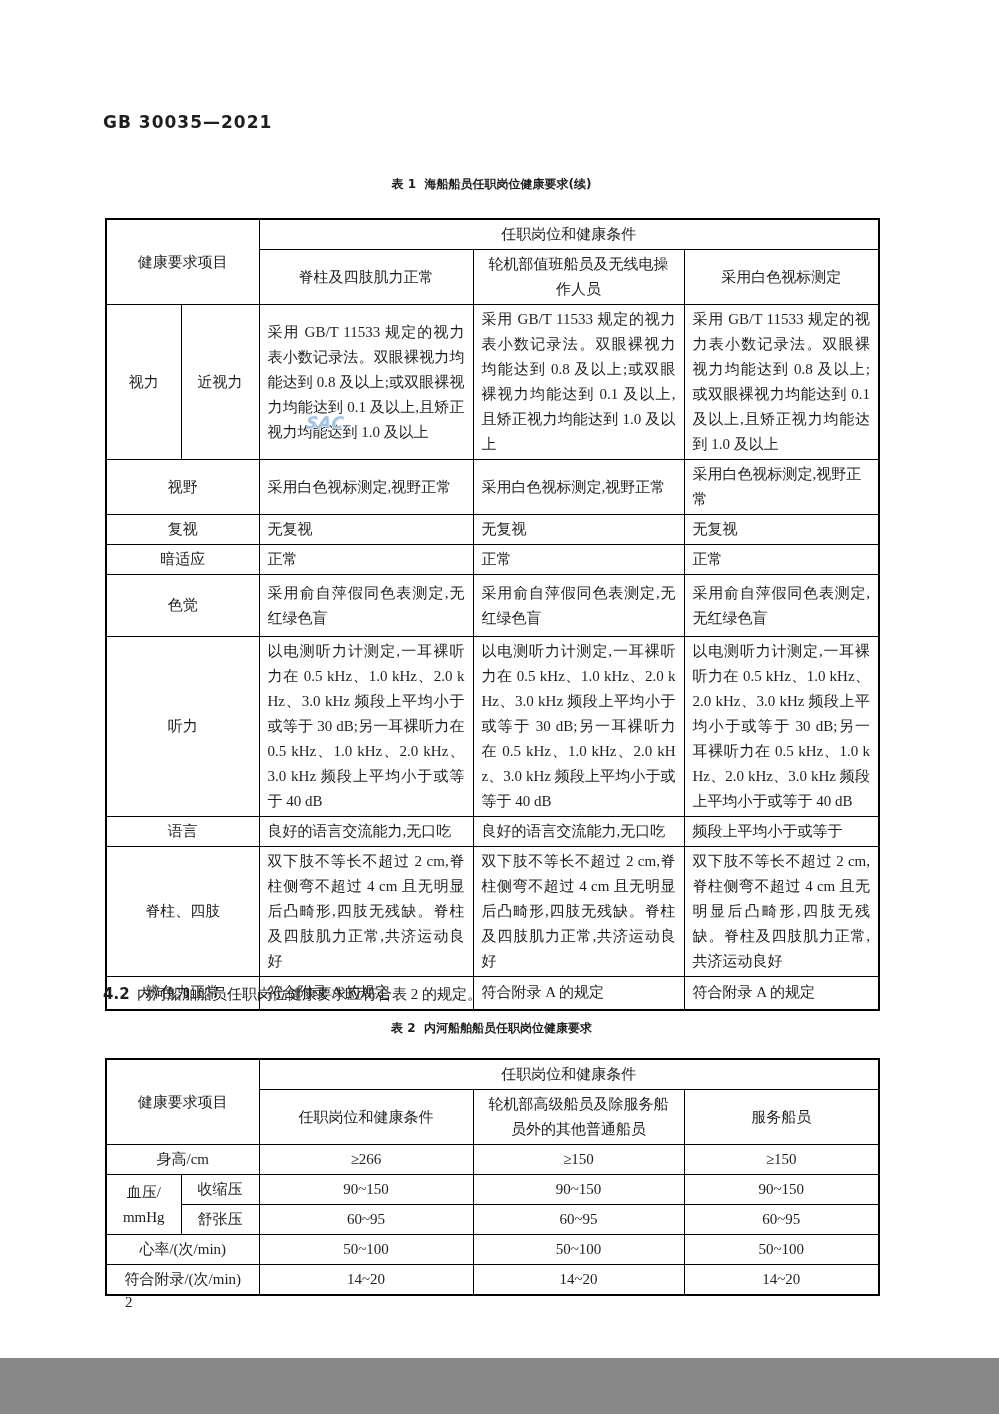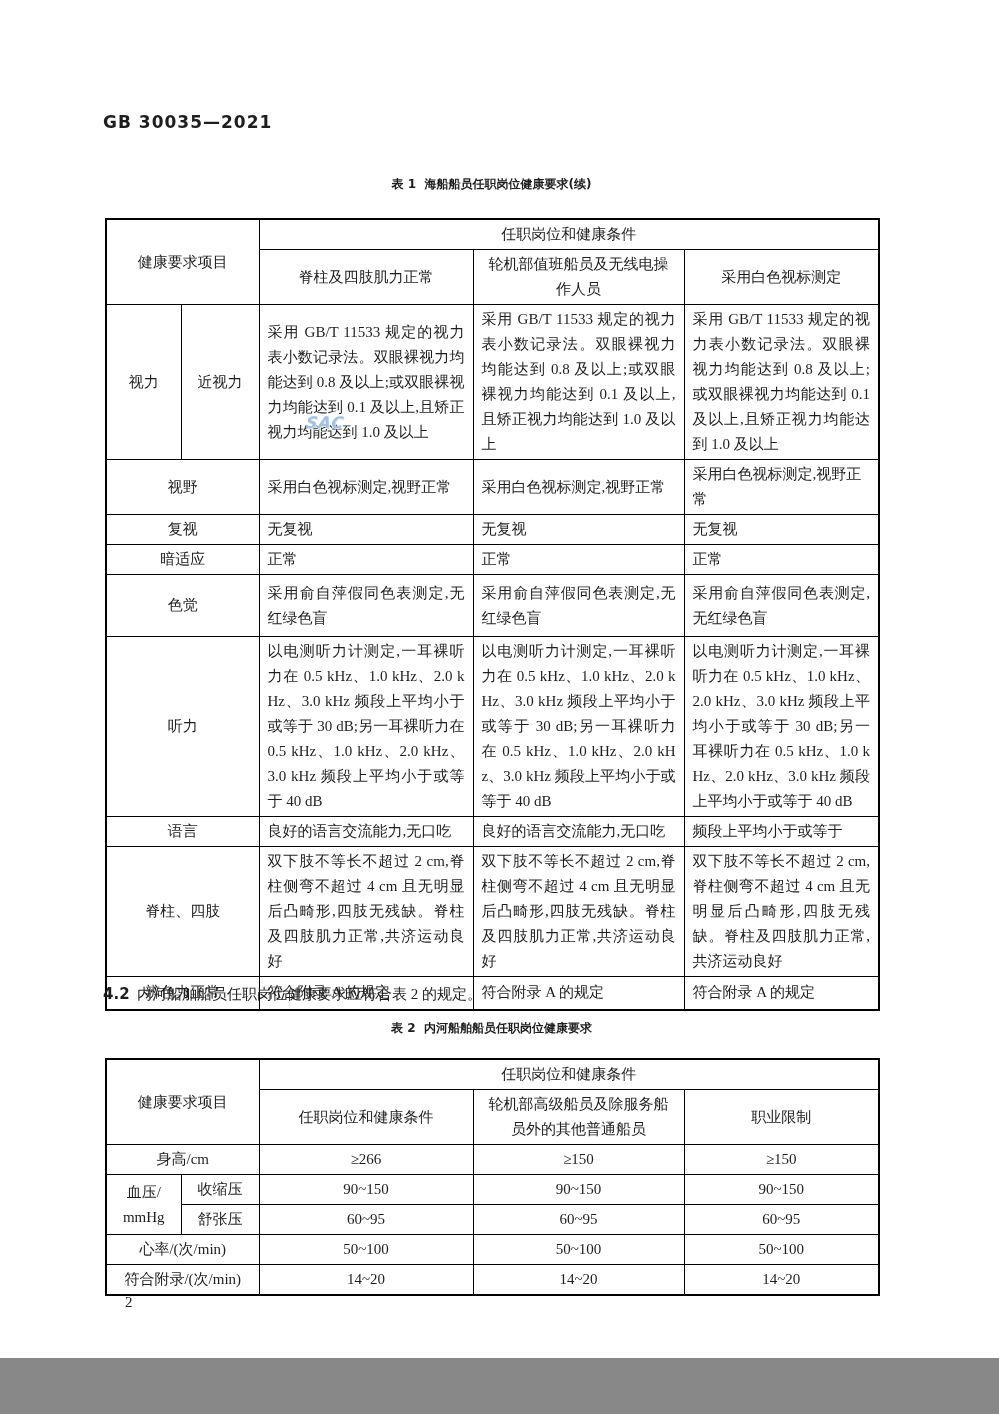--- a/index.html
+++ b/index.html
@@ -154,21 +154,21 @@
         <col style="width:195px">
     </colgroup>
     <tbody>
         <tr style="height:26px">
       <td colspan="2" rowspan="2" class="c">健康要求项目</td>
       <td colspan="3" class="c">任职岗位和健康条件</td>
     </tr>
     <tr style="height:52px">
       <td class="c">任职岗位和健康条件</td>
       <td class="c">轮机部高级船员及除服务船员外的其他普通船员</td>
-      <td class="c">职业限制</td>
+      <td class="c">服务船员</td>
     </tr>
     <tr style="height:27px">
       <td colspan="2" class="c">身高/cm</td>
       <td class="c">≥266</td>
       <td class="c">≥150</td>
       <td class="c">≥150</td>
     </tr>
     <tr style="height:27px">
       <td rowspan="2" class="c">
             <div>血压/</div>

